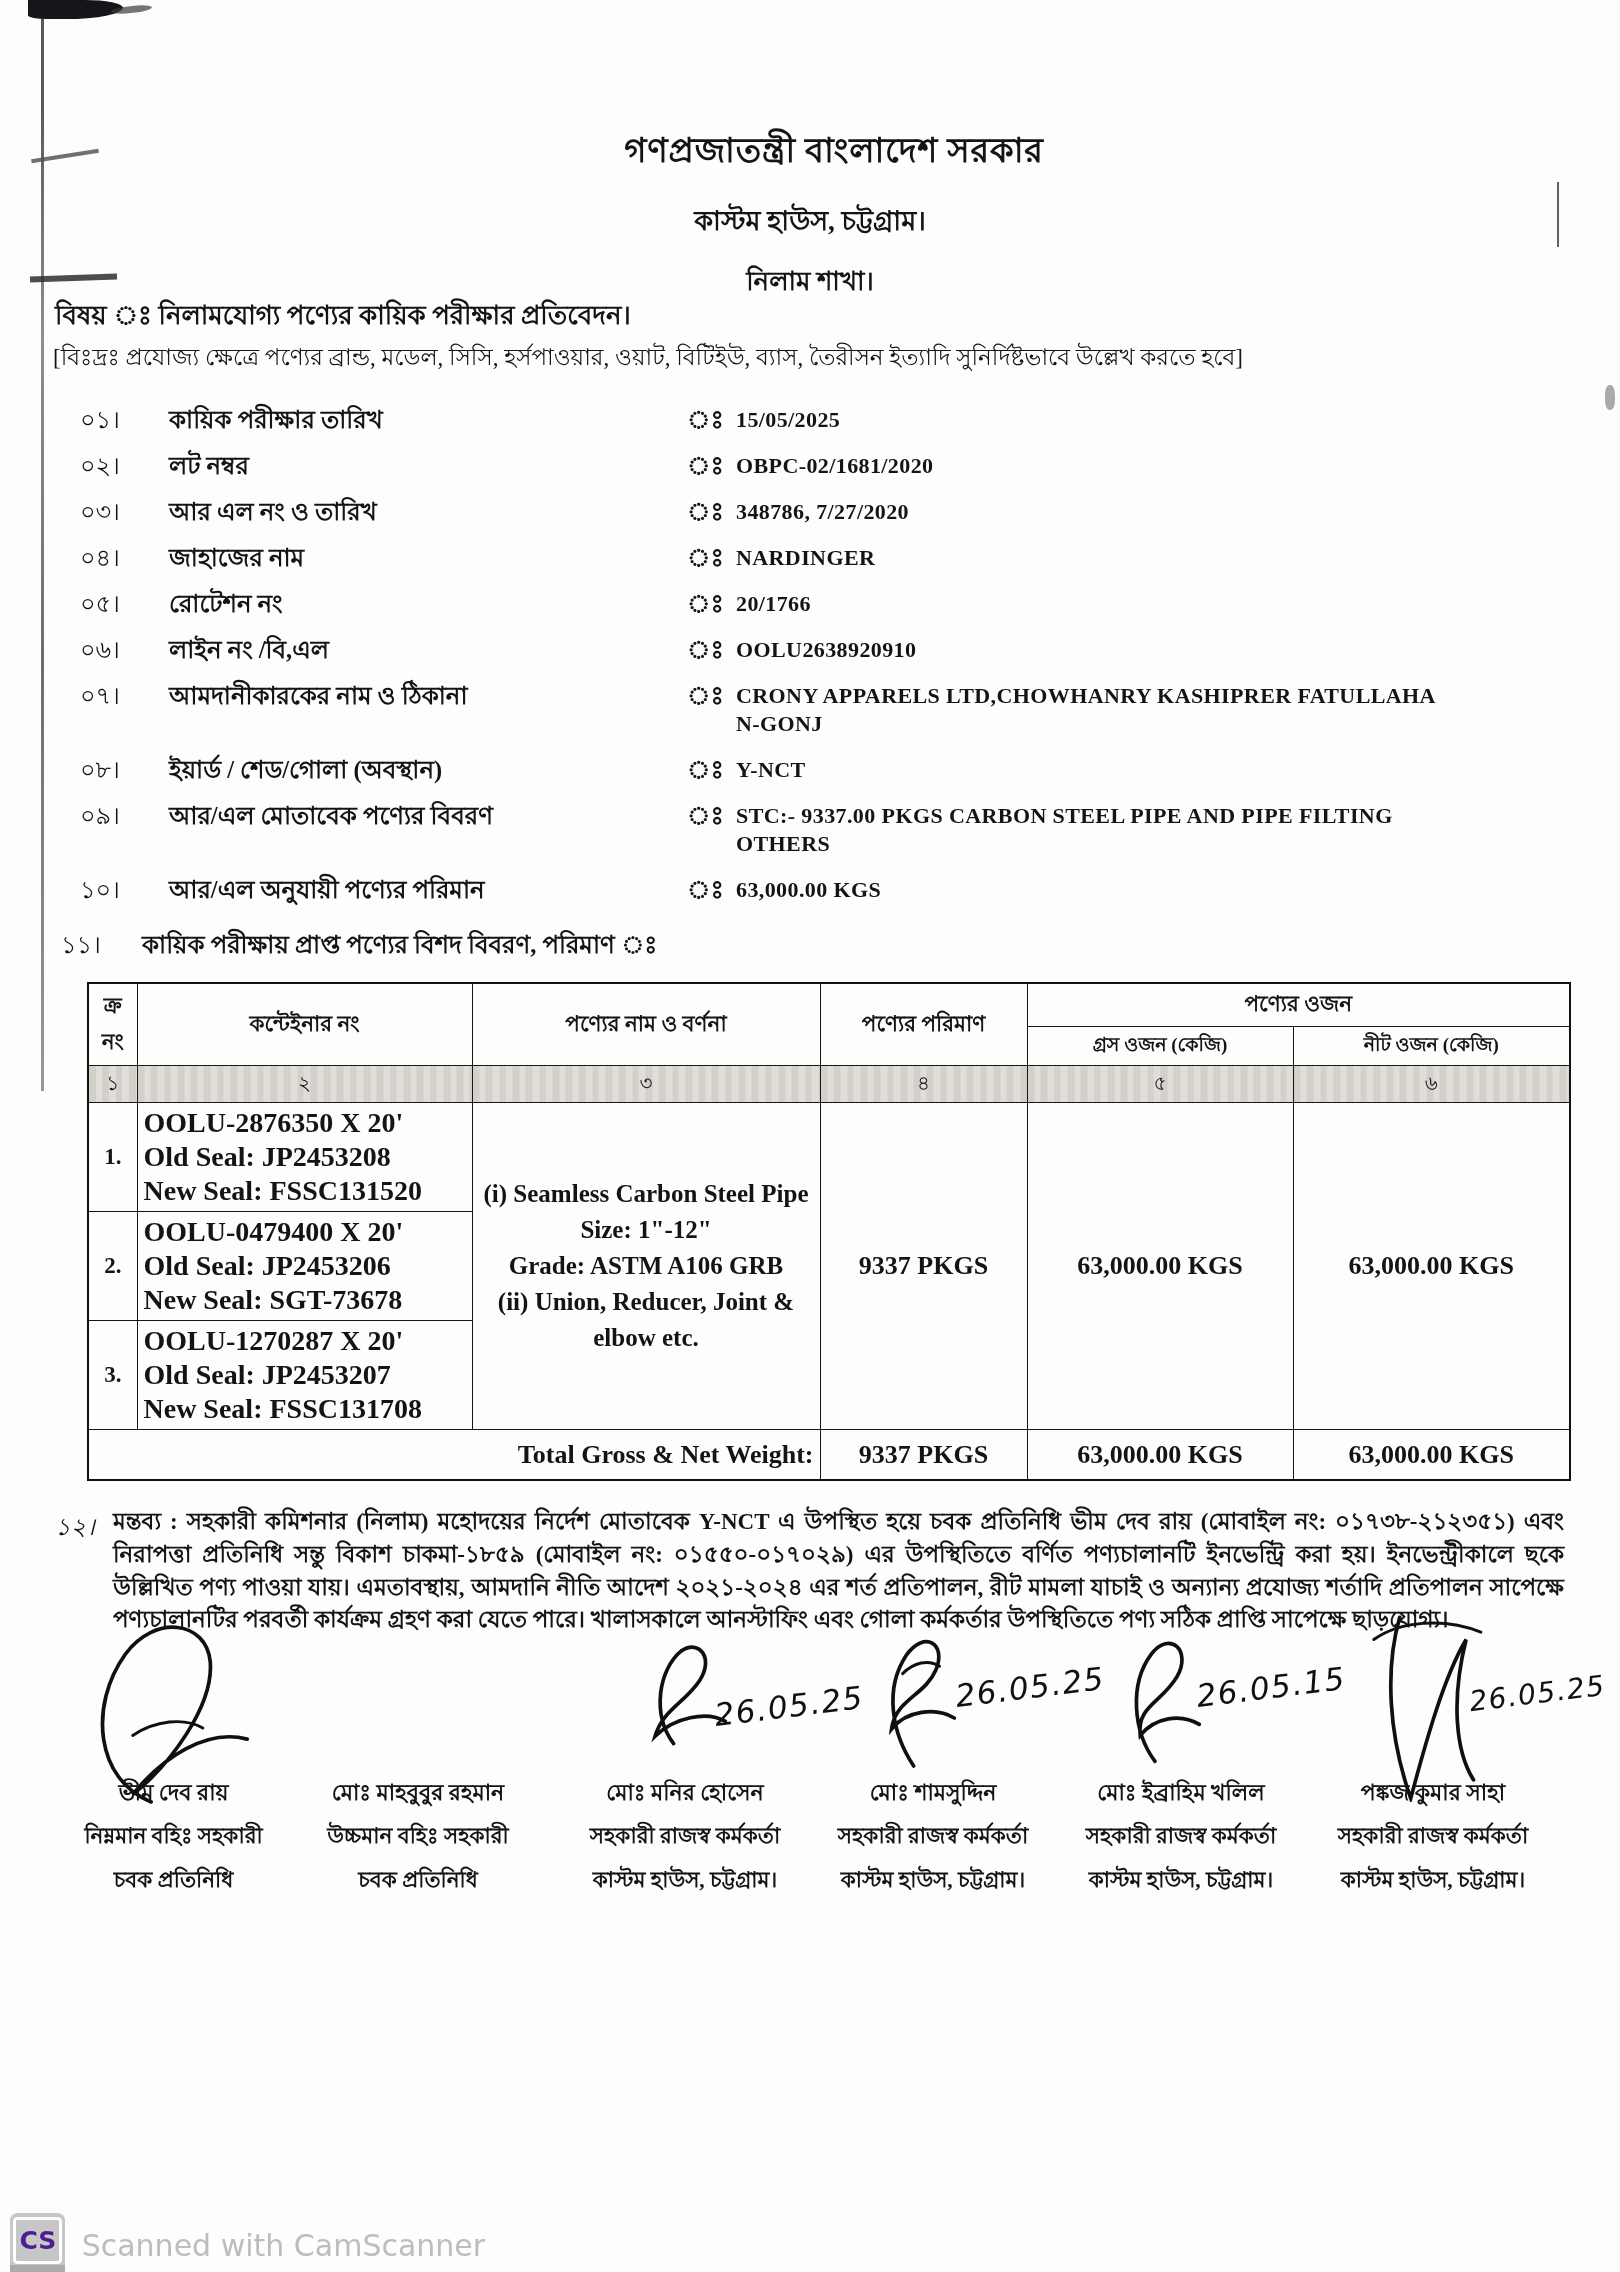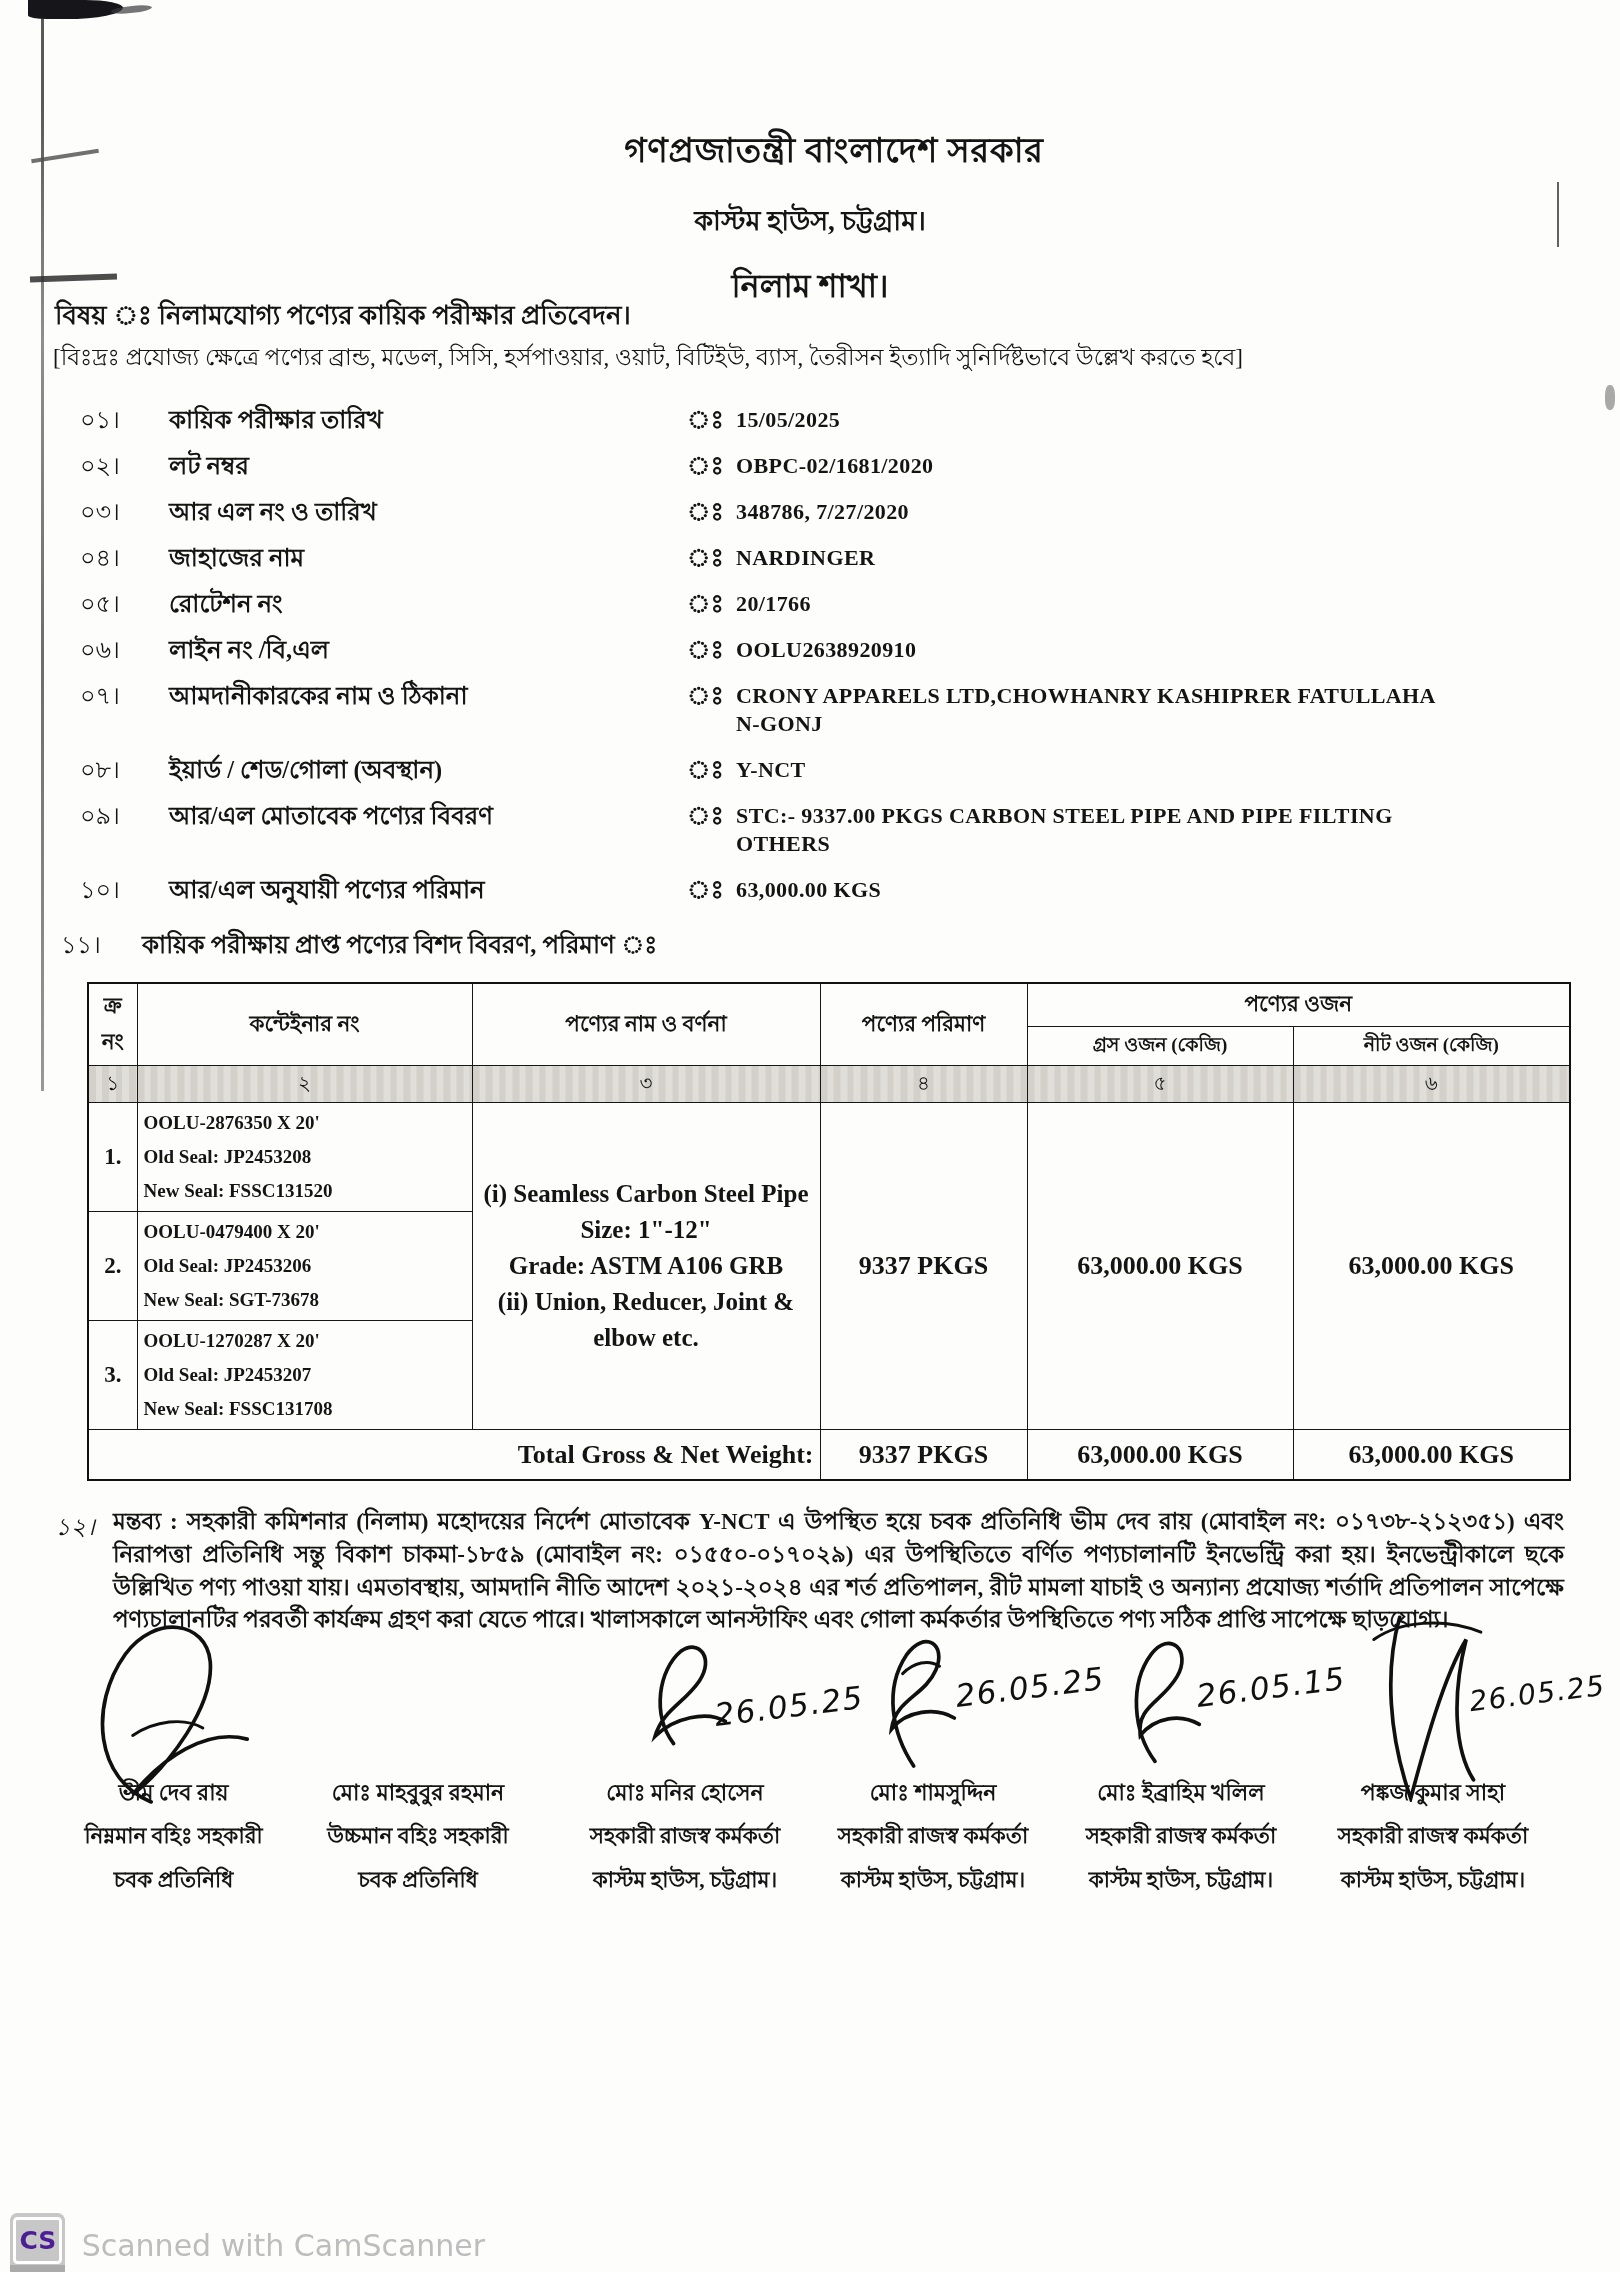--- a/index.html
+++ b/index.html
@@ -16,21 +16,21 @@
   .edge-line-left{position:absolute;left:41px;top:18px;width:3px;height:1073px;background:linear-gradient(#222 0 8%,#6a6a6a 30%,#3c3c3c 60%,#777 100%);opacity:.75;}
   .dash-a{position:absolute;left:31px;top:154px;width:68px;height:3.7px;background:#4c4c4c;transform:rotate(-9deg);opacity:.8;}
   .dash-b{position:absolute;left:30px;top:275px;width:87px;height:6px;background:#2e2e2e;transform:rotate(-2deg);opacity:.85;}
   .edge-line-right{position:absolute;left:1557px;top:182px;width:2.2px;height:65px;background:#3a3a3a;opacity:.8;}
   .speck-r1{position:absolute;left:1605px;top:385px;width:10.4px;height:25px;background:#555;opacity:.5;border-radius:40%;}
 
   
   .hdr{position:absolute;top:124px;left:0;width:100%;text-align:center;}
   .hdr .title{font-size:34px;font-weight:bold;letter-spacing:0.7px;padding-left:48px;}
   .hdr .office{font-size:27px;font-weight:bold;margin-top:19px;}
-  .hdr .branch{font-size:32px;font-weight:bold;margin-top:16.3px;}
+  .hdr .branch{font-size:26px;font-weight:bold;margin-top:16.3px;}
 
   .subject{position:absolute;left:55px;top:295px;font-size:26px;font-weight:bold;}
   .noteline{position:absolute;left:53px;top:339px;font-size:23px;width:1518px;}
 
   
   .flow{position:absolute;left:0;top:406px;width:1620px;}
 
   .field-row{display:flex;align-items:flex-start;margin-bottom:18px;line-height:28px;}
   .field-row .sl{width:89px;margin-left:80px;font-size:24px;flex:none;}
   .field-row .flabel{width:518px;font-size:24.4px;font-weight:bold;flex:none;}
@@ -47,21 +47,21 @@
   table.goods{border:2.2px solid #111;}
   th.h{font-size:21.5px;font-weight:bold;text-align:center;padding-top:7.4px;vertical-align:top;}
   th.sub{font-size:19px;font-weight:bold;text-align:center;}
   .col-sl{width:49px;}
   .col-container{width:335px;}
   .col-desc{width:348px;}
   .col-qty{width:207px;}
   .col-gross{width:266px;}
   .col-net{width:277px;}
   tr.serials td{background:#dcdad3;background-image:repeating-linear-gradient(90deg,rgba(90,88,80,.08) 0 6.7px,rgba(255,255,255,.12) 6.7px 13.3px);font-size:20px;text-align:center;height:33px;padding:1.5px;}
-  td.contcell{font-size:19px;font-weight:bold;line-height:34px;padding:6px 3px 6px 7.4px;}
+  td.contcell{font-size:28px;font-weight:bold;line-height:34px;padding:6px 3px 6px 7.4px;}
   td.slcell{font-size:23px;font-weight:bold;text-align:center;vertical-align:top;padding-top:9px;}
   td.desccell{font-size:25px;font-weight:bold;text-align:center;line-height:36px;padding:4.4px 10.4px;}
   td.qtycell,td.wcell{font-size:26px;font-weight:bold;text-align:center;}
   tr.totalrow td{font-size:26px;font-weight:bold;height:43px;}
   td.totallabel{text-align:right;padding-right:10.4px;font-size:27px;}
 
   
   .remarks{display:flex;margin-top:25px;}
   .remarks .sl{width:58px;margin-left:55px;font-size:24px;flex:none;padding-top:1.5px;font-style:italic;}
   .remarks .rtext{width:1451px;font-size:23px;line-height:1.42;text-align:justify;font-weight:bold;}

